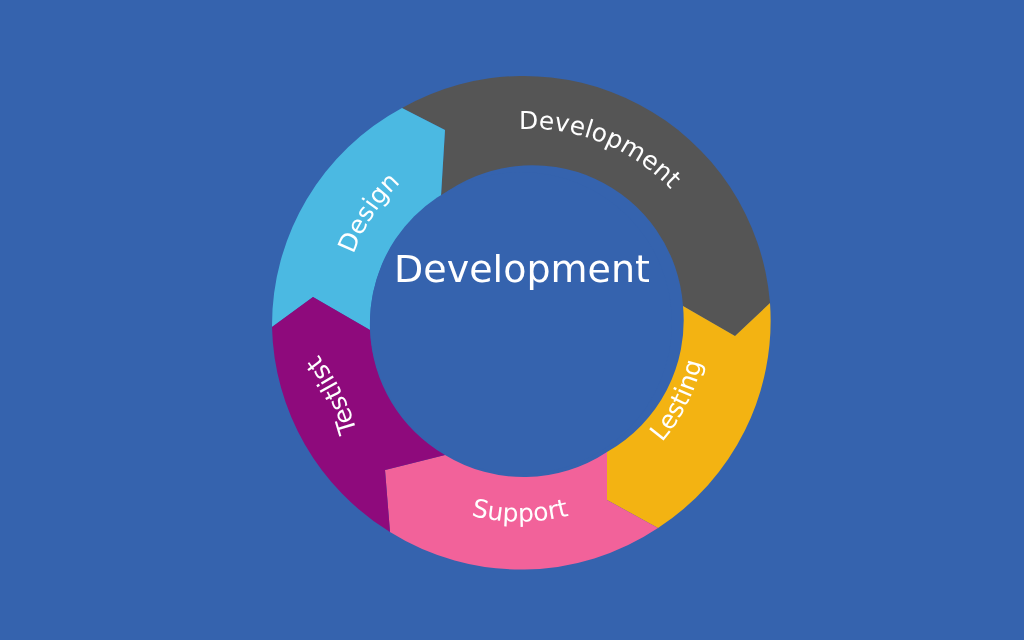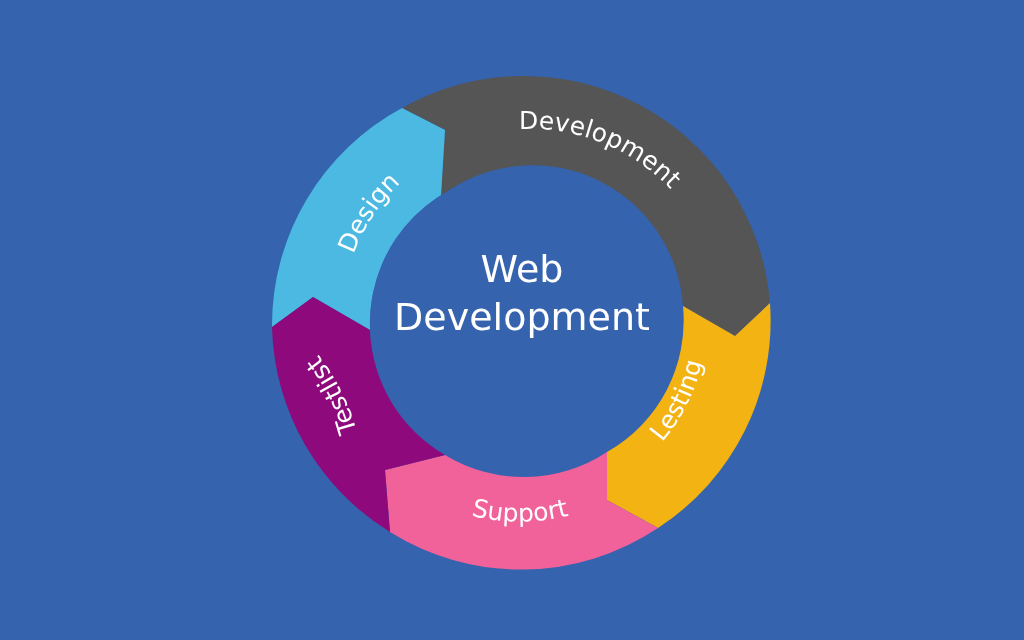--- a/index.html
+++ b/index.html
@@ -53,16 +53,15 @@
     </text>
     <text class="seg-label">
       <textPath href="#arc-support" startOffset="50%" text-anchor="middle">Support</textPath>
     </text>
     <text class="seg-label" transform="rotate(180 333 395)">
       <textPath href="#arc-testlist" startOffset="50%" text-anchor="middle">Testlist</textPath>
     </text>
   </svg>
 
   <div class="center-title">
-    <div>Web</div>
     <div>Development</div>
   </div>
 </div>
 
 </body></html>

